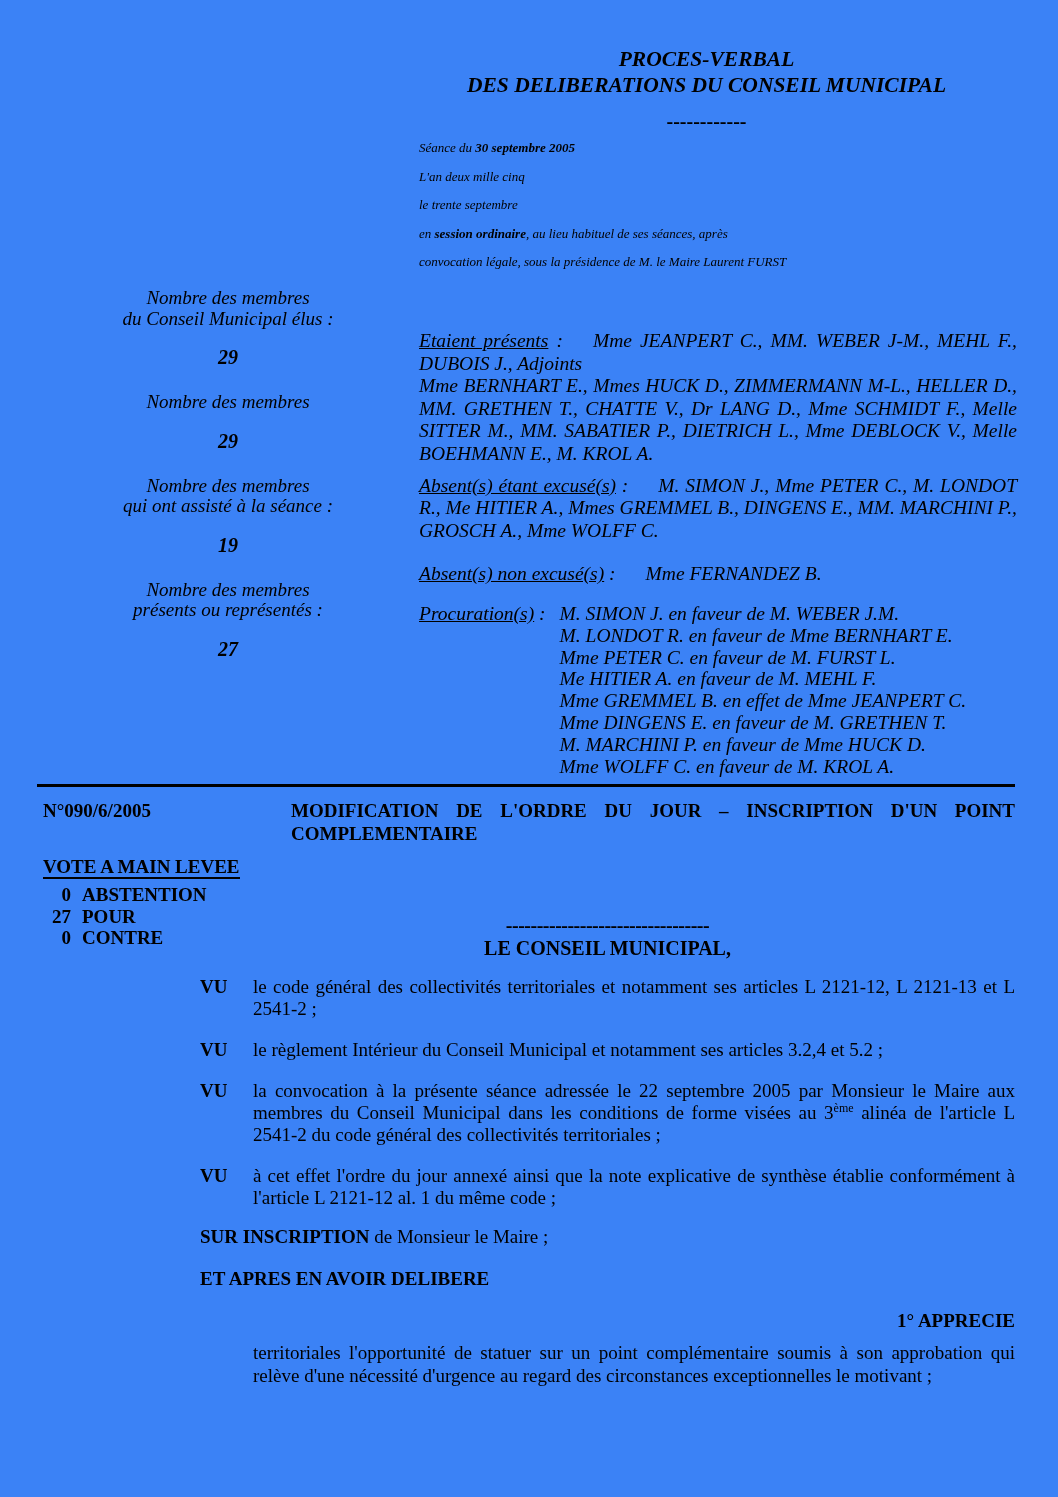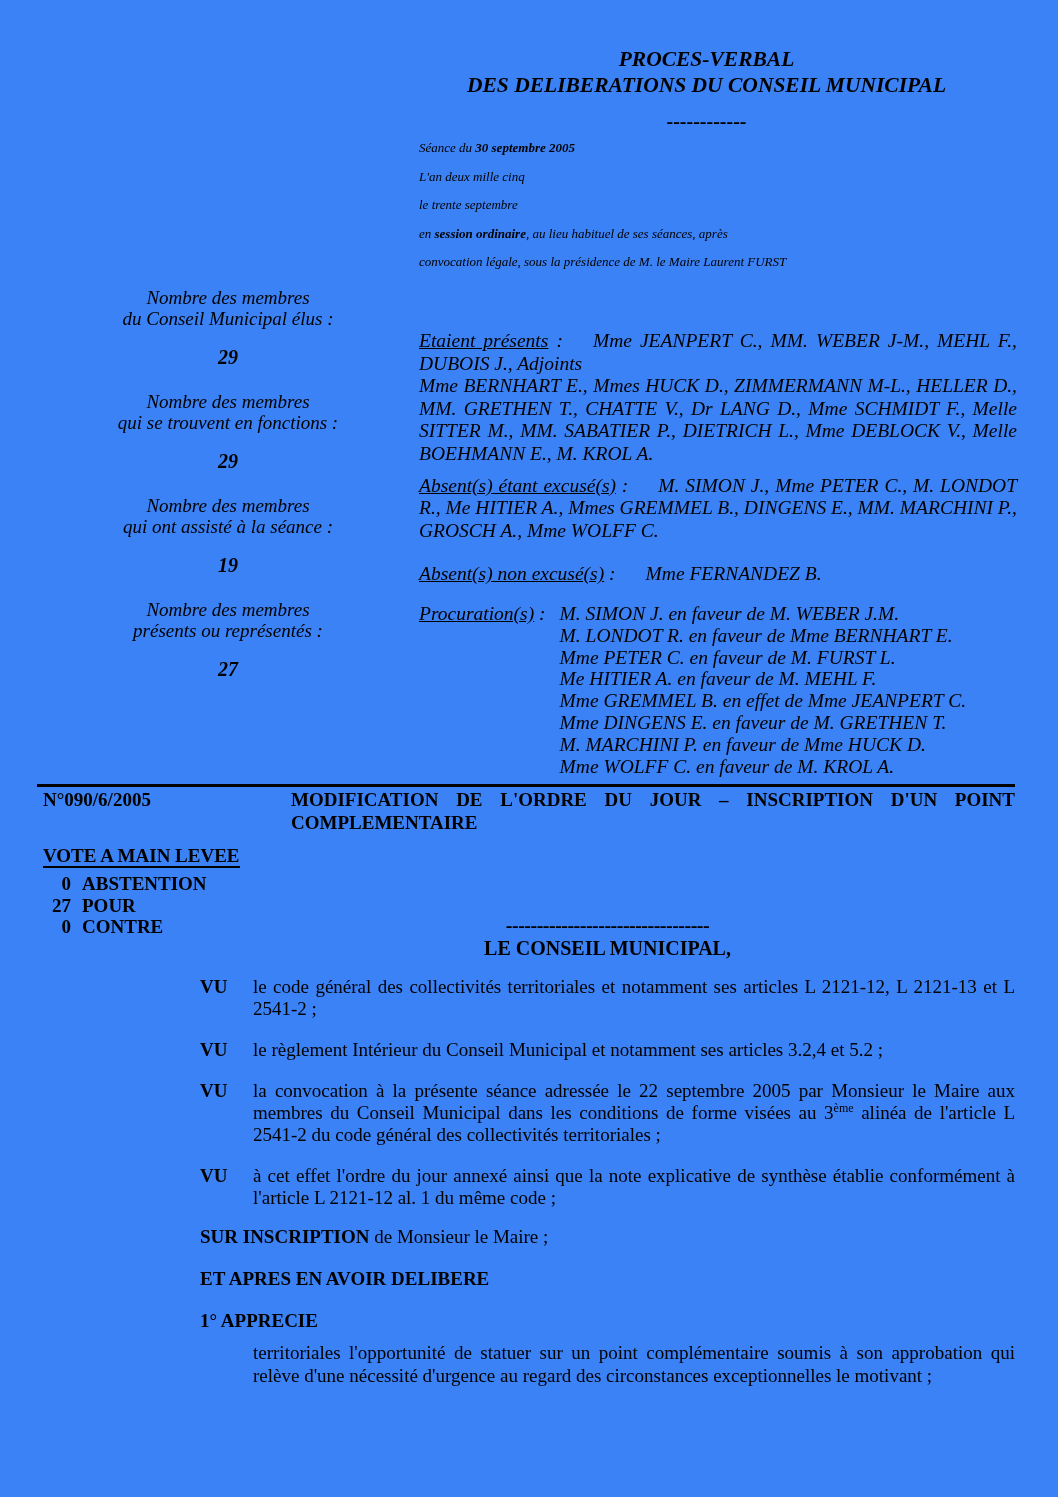--- a/index.html
+++ b/index.html
@@ -35,21 +35,21 @@
   .att { margin:0; line-height:22.6px; text-align:justify; }
   .mt-absents { margin-top:9px; }
   .mt-nonexc { margin-top:21px; }
   .tab { display:inline-block; width:30px; }
   .proxies { display:flex; margin-top:17px; }
   .proxy-label { flex:none; margin-right:14px; line-height:21.8px; }
   .proxy-list { flex:1; }
   .proxy-line { line-height:21.8px; white-space:nowrap; }
 
   
-  .delib { position:absolute; left:37px; top:784px; width:978px; border-top:3px solid #000; padding-top:1px; font-weight:bold; font-size:19px; }
+  .delib { position:absolute; left:37px; top:784px; width:978px; border-top:3px solid #000; padding-top:12px; font-weight:bold; font-size:19px; }
   .delib-row { display:flex; }
   .delib-ref { width:248px; flex:none; padding-left:6px; line-height:23px; }
   .delib-title { flex:1; line-height:23px; }
   .jl { text-align:justify; text-align-last:justify; }
   .vote { margin-top:11px; padding-left:6px; }
   .vote-head { display:inline-block; border-bottom:2.5px solid #000; line-height:19px; padding-bottom:1px; margin-bottom:5px; font-size:19px; }
   .vote-row { display:flex; line-height:21.5px; }
   .vote-count { width:28px; flex:none; text-align:right; }
   .vote-label { margin-left:11px; }
 
@@ -60,21 +60,21 @@
 
   
   .vu-list { position:absolute; left:200px; top:976px; width:815px; font-size:19px; }
   .vu-item { display:flex; margin-bottom:19px; }
   .vu-kw { width:53px; flex:none; font-weight:bold; line-height:22px; }
   .vu-text { flex:1; text-align:justify; line-height:22px; }
   .vu-text sup { font-size:12px; line-height:0; }
 
   .surprop { position:absolute; left:200px; top:1226px; font-size:19px; line-height:22px; }
   .delibere { position:absolute; left:200px; top:1268px; font-size:19px; font-weight:bold; line-height:22px; }
-  .appr { position:absolute; left:200px; top:1310px; width:815px; text-align:left; font-size:19px; font-weight:bold; line-height:22px; }
+  .appr { position:absolute; left:200px; top:1310px; width:815px; text-align:right; font-size:19px; font-weight:bold; line-height:22px; }
   .decision { position:absolute; left:253px; top:1342px; width:762px; font-size:19px; line-height:22.5px; text-align:justify; margin:0; }
 </style>
 </head>
 <body>
 
 <div class="page">
 
   <header class="title-block">
     <div class="doc-title">PROCES-VERBAL</div>
     <div class="doc-title">DES DELIBERATIONS DU CONSEIL MUNICIPAL</div>
@@ -93,21 +93,20 @@
     <div class="stat">
       <div class="stat-label">
         <div>Nombre des membres</div>
         <div>du Conseil Municipal élus :</div>
       </div>
       <div class="stat-value">29</div>
     </div>
     <div class="stat">
       <div class="stat-label">
         <div>Nombre des membres</div>
-        <div>qui se trouvent en fonctions :</div>
       </div>
       <div class="stat-value">29</div>
     </div>
     <div class="stat">
       <div class="stat-label">
         <div>Nombre des membres</div>
         <div>qui ont assisté à la séance :</div>
       </div>
       <div class="stat-value">19</div>
     </div>

